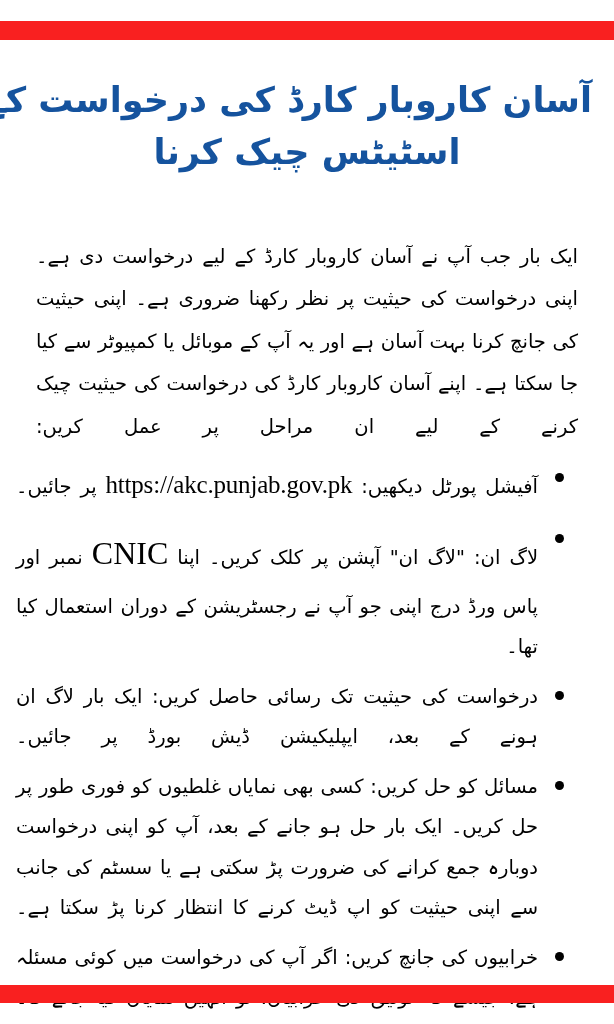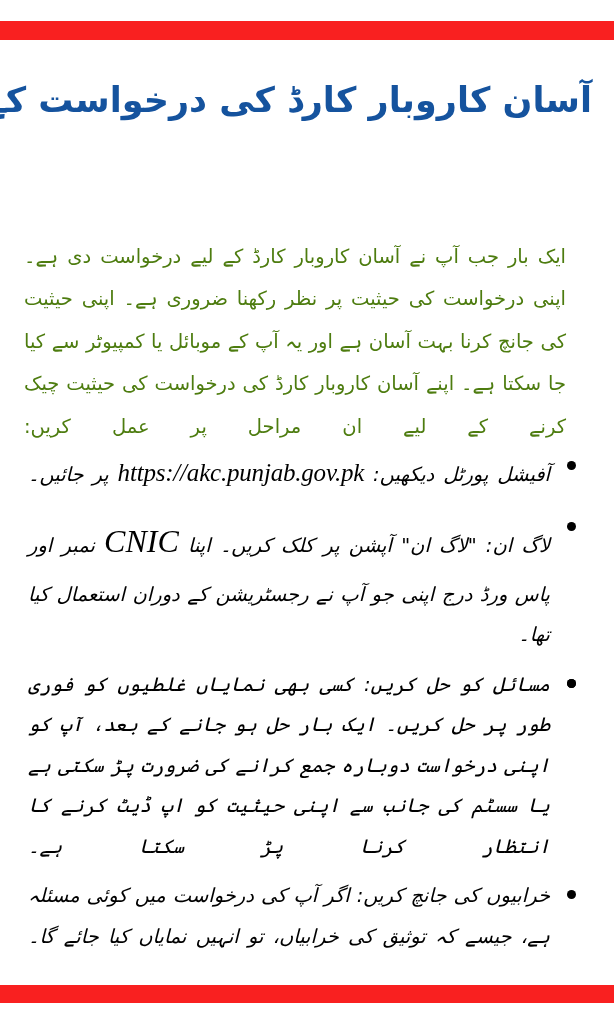--- a/index.html
+++ b/index.html
@@ -50,44 +50,43 @@
     unicode-bidi: isolate;
     padding: 0 22px;
     box-sizing: border-box;
   }
   .title-line { display: block; white-space: nowrap; }
 
   
   .intro {
     position: absolute;
     top: 216px;
-    right: 48px;
+    right: 36px;
     width: 542px;
-    color: #4d7c0f;
+    color: #000000;
     font-family: "DejaVu Sans", "Liberation Sans", sans-serif;
     font-size: 19.5px;
     line-height: 2.18;
     text-align: justify;
     text-align-last: justify;
     direction: rtl;
     unicode-bidi: isolate;
   }
 
   
   .steps {
     position: absolute;
     top: 447px;
     right: 30px;
     width: 556px;
     direction: rtl;
     unicode-bidi: isolate;
     list-style: none;
-    margin: 0;
+    margin: 12px;
     padding: 0;
-    font-style: italic;
   }
   .step {
     position: relative;
     color: #000000;
     font-family: "DejaVu Sans", "Liberation Sans", sans-serif;
     font-size: 19.5px;
     line-height: 2.08;
     text-align: justify;
     text-align-last: justify;
     padding-right: 34px;
@@ -124,20 +123,21 @@
 </style>
 </head>
 <body>
 
 <div class="page">
 
   <div class="rule rule-top"></div>
 
   <h1 class="title">
     <span class="title-line">آسان کاروبار کارڈ کی درخواست کے لیے</span>
+    <span class="title-line">اسٹیٹس چیک کرنا</span>
   </h1>
 
   <p class="intro">ایک بار جب آپ نے آسان کاروبار کارڈ کے لیے درخواست دی ہے۔ اپنی درخواست کی حیثیت پر نظر رکھنا ضروری ہے۔ اپنی حیثیت کی جانچ کرنا بہت آسان ہے اور یہ آپ کے موبائل یا کمپیوٹر سے کیا جا سکتا ہے۔ اپنے آسان کاروبار کارڈ کی درخواست کی حیثیت چیک کرنے کے لیے ان مراحل پر عمل کریں:</p>
 
   <ul class="steps">
 
     <li class="step">
       <span class="dot"></span>
       <span>آفیشل پورٹل دیکھیں:</span>
       <span class="latin">https://akc.punjab.gov.pk</span>
@@ -146,20 +146,21 @@
 
     <li class="step">
       <span class="dot"></span>
       <span>لاگ ان: "لاگ ان" آپشن پر کلک کریں۔ اپنا</span>
       <span class="latin-sm">CNIC</span>
       <span>نمبر اور پاس ورڈ درج اپنی جو آپ نے رجسٹریشن کے دوران استعمال کیا تھا۔</span>
     </li>
 
     <li class="step">
       <span class="dot"></span>
+      <span>درخواست کی حیثیت تک رسائی حاصل کریں: ایک بار لاگ ان ہونے کے بعد، ایپلیکیشن ڈیش بورڈ پر جائیں۔</span>
     </li>
 
     <li class="step">
       <span class="dot"></span>
       <span>مسائل کو حل کریں: کسی بھی نمایاں غلطیوں کو فوری طور پر حل کریں۔ ایک بار حل ہو جانے کے بعد، آپ کو اپنی درخواست دوبارہ جمع کرانے کی ضرورت پڑ سکتی ہے یا سسٹم کی جانب سے اپنی حیثیت کو اپ ڈیٹ کرنے کا انتظار کرنا پڑ سکتا ہے۔</span>
     </li>
 
     <li class="step">
       <span class="dot"></span>
       <span>خرابیوں کی جانچ کریں: اگر آپ کی درخواست میں کوئی مسئلہ ہے، جیسے کہ توثیق کی خرابیاں، تو انہیں نمایاں کیا جائے گا۔</span>

